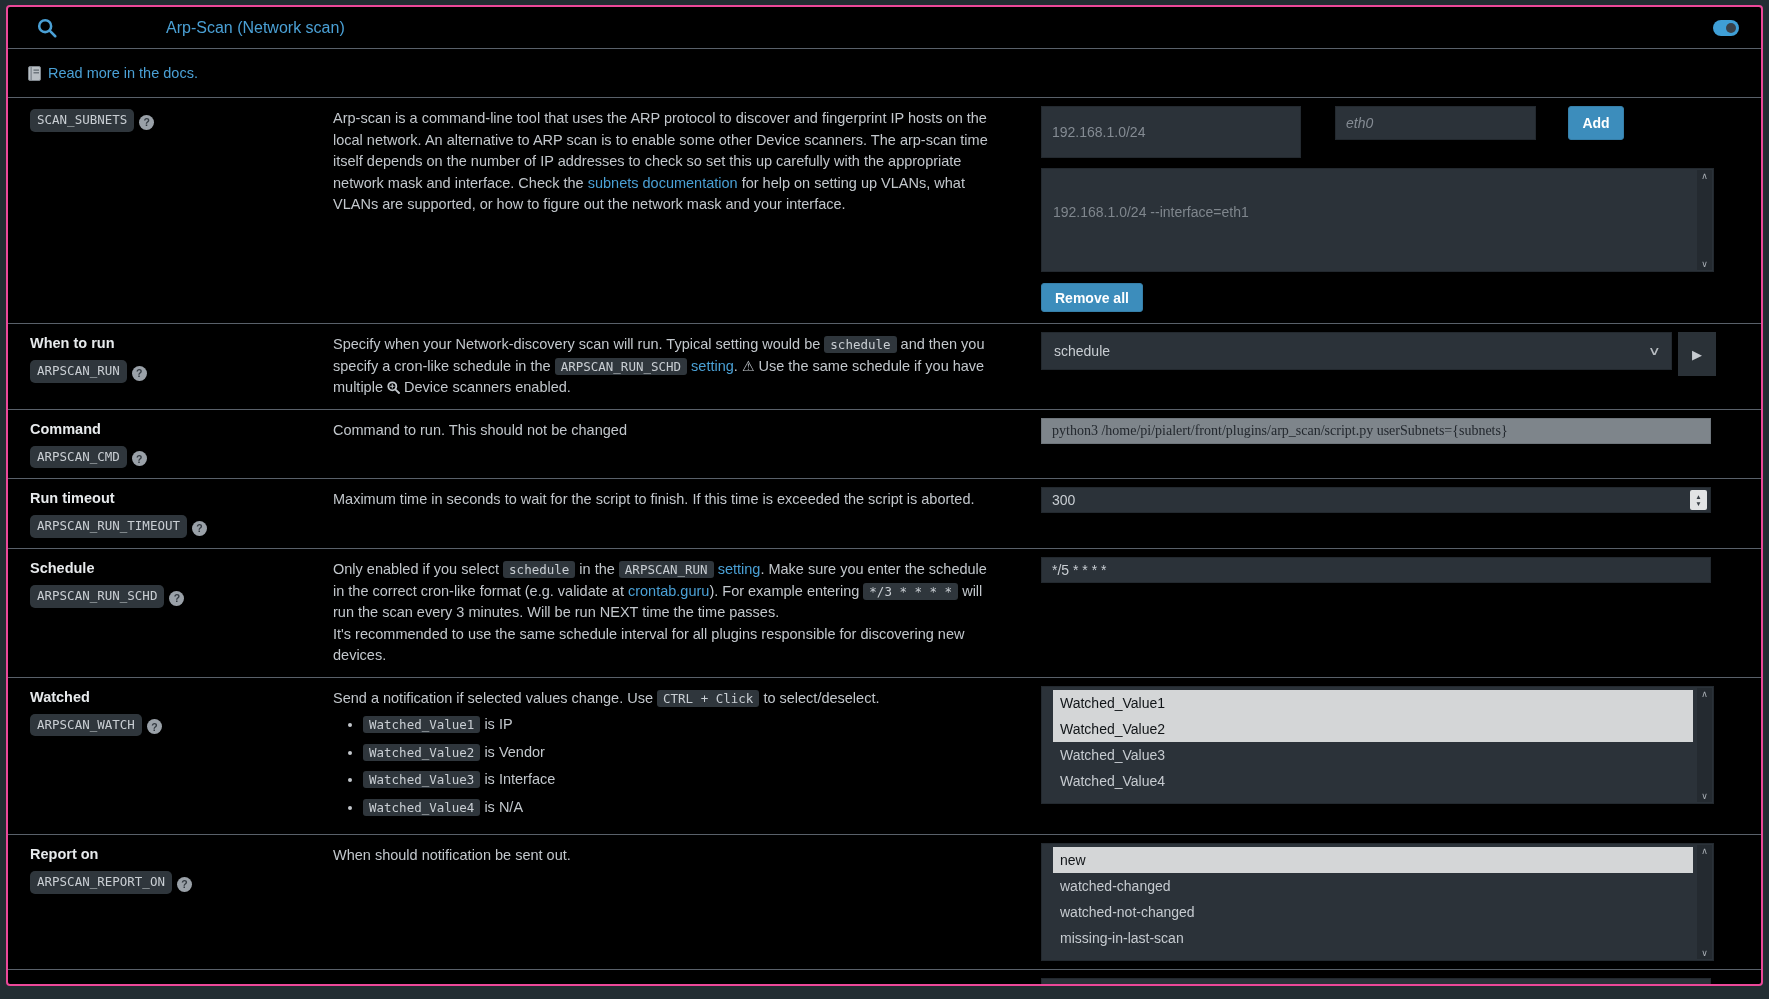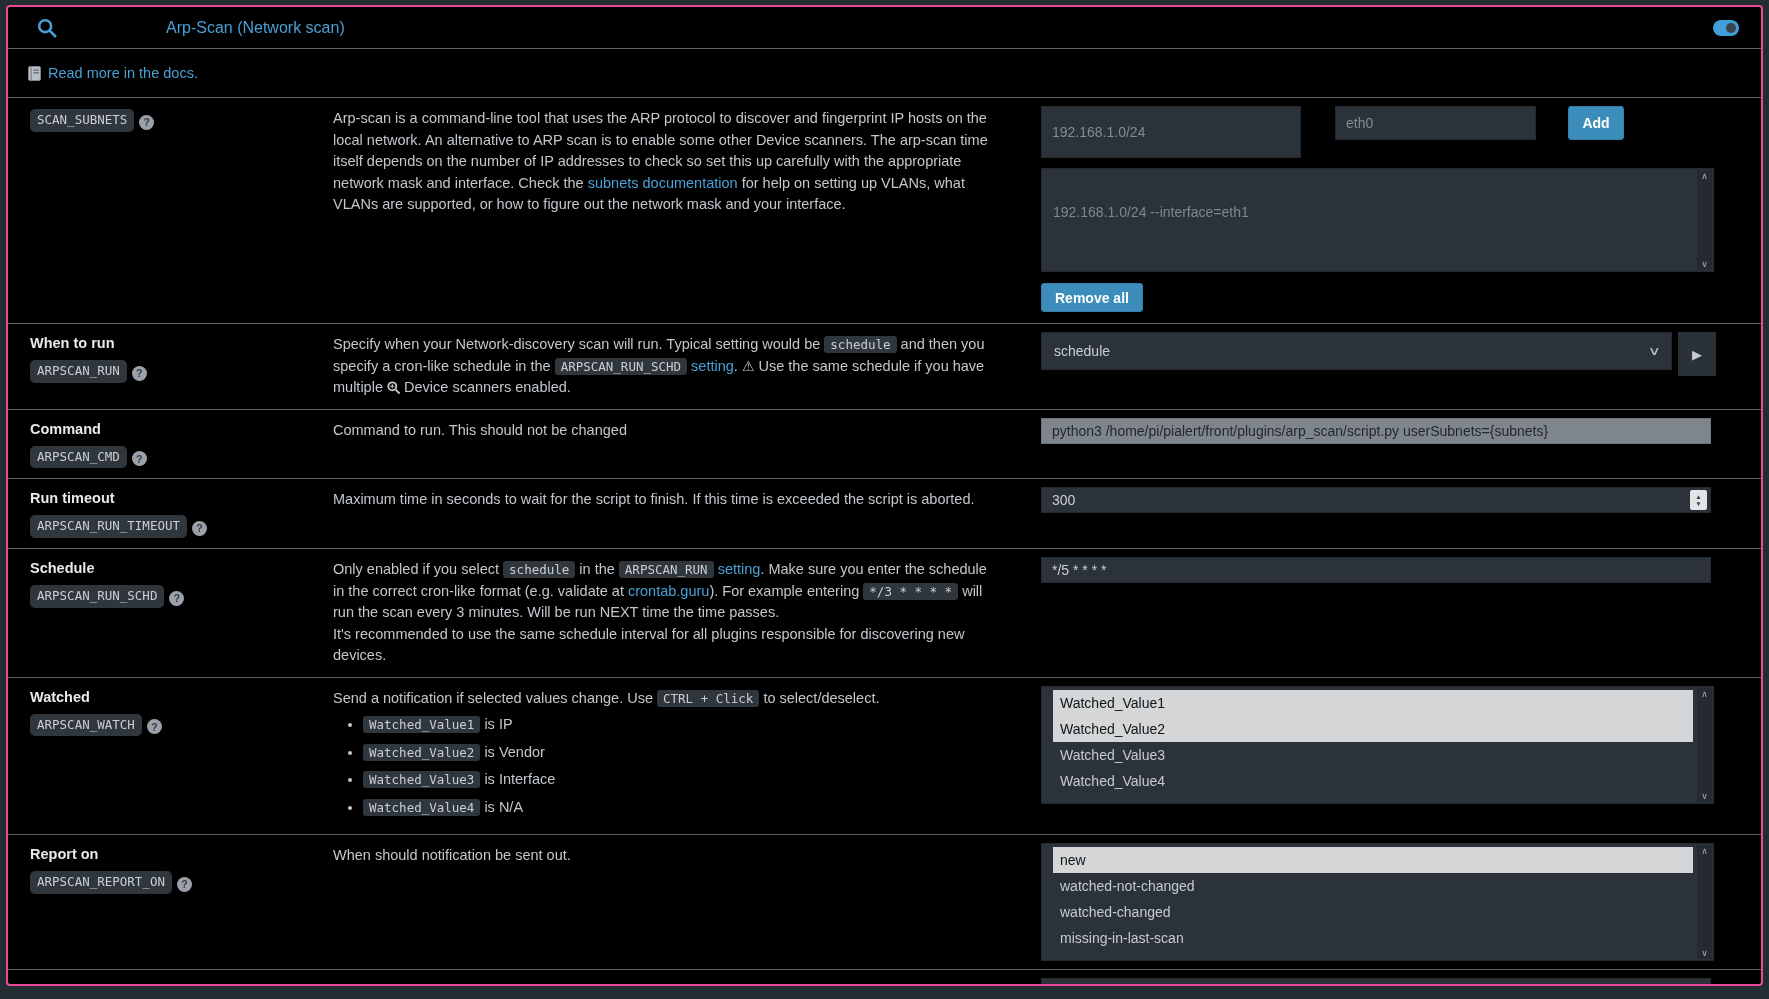--- a/index.html
+++ b/index.html
@@ -62,29 +62,29 @@
   .rcell { padding:8px 0 8px 20px; position:relative; }
   
   .tin {
     background:#2b3239; border:1px solid #23292f; color:#c9ced3;
     font-family:inherit; font-size:14px; padding:3px 10px; outline:none;
   }
   .tin::placeholder { color:#848b93; opacity:1; }
   .in-slim { height:26px; width:670px; }
   .cmd-ro {
     width:670px; height:26px; background:#7e858b; border:1px solid #6f767c;
-    color:#23282e; font-family:Liberation Sans, sans-serif; font-size:14px; padding:3px 10px;
+    color:#23282e; font-family:Liberation Serif, serif; font-size:14px; padding:3px 10px;
   }
   .btn {
     background:#3c8dbc; color:#ffffff; border:1px solid #367fa9; border-radius:3px;
     font-family:inherit; font-size:14px; font-weight:bold; cursor:pointer;
   }
   .subnet-line { display:flex; align-items:flex-start; width:673px; margin-bottom:10px; }
   .in-subnet { width:260px; height:52px; }
-  .in-iface  { width:201px; height:34px; margin-left:34px; }
+  .in-iface  { width:201px; height:34px; margin-left:34px;font-style:italic; }
   .btn-add   { width:56px; height:34px; margin-left:32px; }
   .listbox {
     width:673px; height:104px; background:#2b3239; border:1px solid #23292f;
     position:relative; overflow:hidden;
   }
   .listbox .entry { color:#7f868d; padding:7px 11px; font-size:14px;margin-top:28px; }
   .vscroll {
     position:absolute; right:1px; top:1px; bottom:1px; width:15px;
     background:#242a30; display:flex; flex-direction:column;
     justify-content:space-between; align-items:center; padding:1px 0;
@@ -296,22 +296,22 @@
     <div class="lcell">
       <div class="row-title">Report on</div>
       <span class="pill">ARPSCAN_REPORT_ON</span><span class="help">?</span>
     </div>
     <div class="dcell">
       <span>When should notification be sent out.</span>
     </div>
     <div class="rcell">
       <div class="mselect">
         <div class="opt selected">new</div>
+        <div class="opt">watched-changed</div>
         <div class="opt">watched-not-changed</div>
-        <div class="opt">watched-changed</div>
         <div class="opt">missing-in-last-scan</div>
         <div class="vscroll">
           <span>∧</span>
           <span>∨</span>
         </div>
       </div>
     </div>
   </div>
 
   <div class="row r-args">

